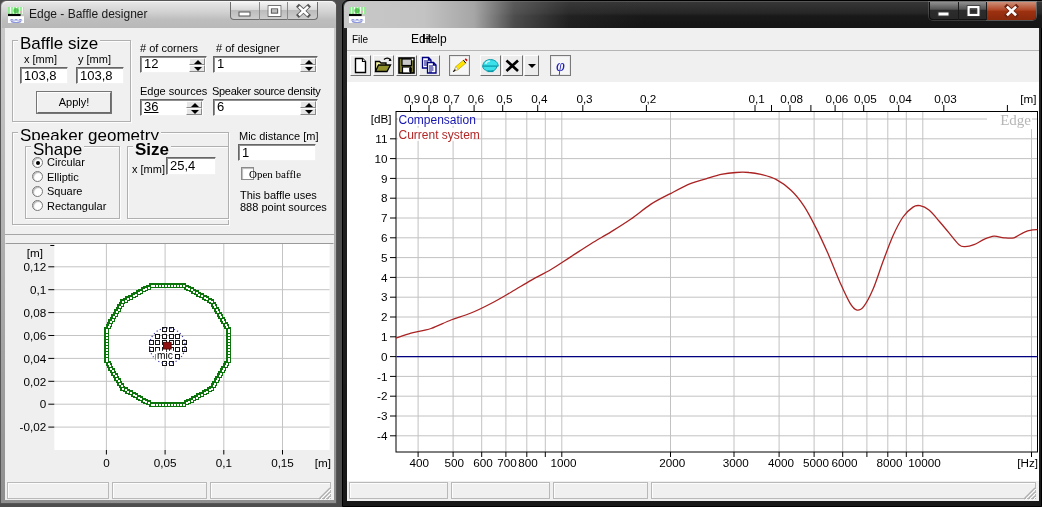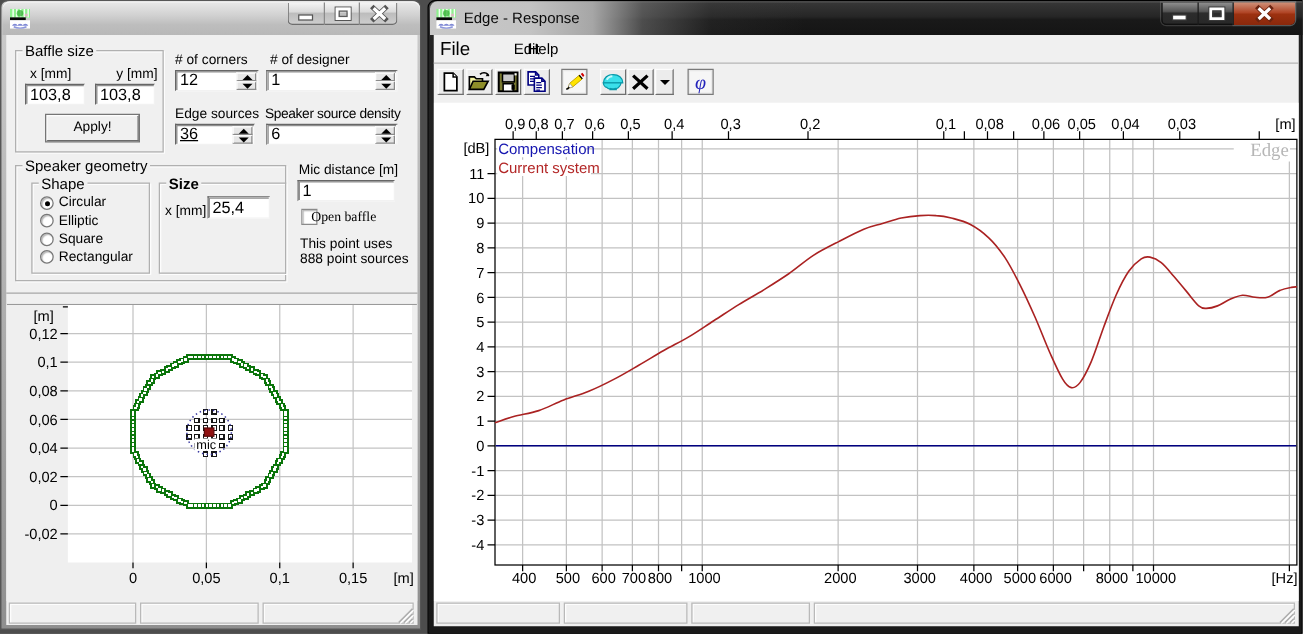--- a/index.html
+++ b/index.html
@@ -2,21 +2,21 @@
 <html><head><meta charset="utf-8"><style>
 * { margin:0; padding:0; box-sizing:border-box; }
 html,body { width:1042px; height:507px; overflow:hidden; background:#4d4d4d;
   font-family:"Liberation Sans",sans-serif; }
 .abs { position:absolute; }
 .lab { position:absolute; font-size:11px; color:#000; white-space:nowrap; }
 .inp { position:absolute; background:#fff; font-size:13px; color:#000;
   border:1px solid #f2f2f2; border-top-color:#666; border-left-color:#666;
   box-shadow:inset 1px 1px 0 #8f8f8f; padding-left:3px; }
 .gb { position:absolute; border:1px solid #b0b0b0; box-shadow:1px 1px 0 #fdfdfd, inset 1px 1px 0 #fdfdfd; }
-.gbl { position:absolute; font-size:12px; background:#f0f0f0; padding:0 2px; white-space:nowrap; }
+.gbl { position:absolute; font-size:17px; background:#f0f0f0; padding:0 2px; white-space:nowrap; }
 .spin { position:absolute; background:#fff; font-size:13px;
   border:1px solid #f2f2f2; border-top-color:#666; border-left-color:#666;
   box-shadow:inset 1px 1px 0 #8f8f8f; padding-left:3px; }
 .sbtn { position:absolute; right:1px; width:16px; height:7px; background:#e6e6e6;
   border:1px solid; border-color:#fdfdfd #8a8a8a #8a8a8a #fdfdfd; }
 .tri-up { position:absolute; left:3.5px; top:1px; width:0; height:0;
   border-left:4px solid transparent; border-right:4px solid transparent; border-bottom:4.5px solid #000; }
 .tri-dn { position:absolute; left:3.5px; top:1px; width:0; height:0;
   border-left:4px solid transparent; border-right:4px solid transparent; border-top:4.5px solid #000; }
 .tbtn { position:absolute; width:21px; height:21px; top:54px; background:#ececec;
@@ -35,41 +35,42 @@
         <path d="M2.5 0v7M5.5 0v7M8.5 0v7M11.5 0v7M14.5 0v7" stroke="#f2fff2" stroke-width="1.2"></path>
         <circle cx="8" cy="3.6" r="2.6" fill="#35b035" opacity="0.75"></circle>
         <circle cx="13" cy="5" r="1.3" fill="#eeaacc" opacity="0.8"></circle>
         <rect x="0" y="6.9" width="12.6" height="2.3" fill="#050505"></rect>
         <rect x="0" y="9.2" width="16" height="6.8" fill="#ffffff"></rect>
         <path d="M1.6 13.6a2.5 2.5 0 0 1 4.6 0z" fill="#7e88d4"></path>
         <path d="M5.8 13.6a2.5 2.5 0 0 1 4.6 0z" fill="#7e88d4"></path>
         <path d="M10 13.6a2.5 2.5 0 0 1 4.6 0z" fill="#7e88d4"></path>
         <path d="M3 14.4c3.4 1.6 6.8 1.6 10.2 0" fill="none" stroke="#8e98dc" stroke-width="1.2"></path>
       </svg></div>
+  <div class="abs" style="left:28px;top:0;height:27px;line-height:27px;font-size:12px;color:#1a1a1a;">Edge - Baffle designer</div>
 
   <div class="cap" style="left:229px;width:88px;border:1px solid #6d6d6d;border-top:none;border-radius:0 0 4px 4px;background:linear-gradient(#f5f5f5,#d9d9d9 45%,#bcbcbc 50%,#cdcdcd);"></div>
   <div class="cap" style="left:229px;"><svg width="29" height="18" viewBox="0 0 29 18">
         <rect x="9" y="10" width="11" height="4" fill="#fff" stroke="#555" stroke-width="1"></rect>
       </svg></div>
   <div class="cap" style="left:258px;border-left:1px solid #8a8a8a;border-right:1px solid #8a8a8a;width:29px;"><svg width="29" height="18" viewBox="0 0 29 18">
         <rect x="8.2" y="3.7" width="12.6" height="10.6" fill="none" stroke="#555" stroke-width="1"></rect>
         <rect x="9.6" y="5.1" width="9.8" height="7.8" fill="none" stroke="#fff" stroke-width="2.2"></rect>
         <rect x="11.4" y="6.9" width="6.2" height="4.2" fill="none" stroke="#555" stroke-width="0.9"></rect>
       </svg></div>
   <div class="cap" style="left:288px;"><svg width="29" height="18" viewBox="0 0 29 18">
         <path d="M9.9 4.6L19.1 13.2M19.1 4.6L9.9 13.2" stroke="#555" stroke-width="4.1" stroke-linecap="square"></path>
         <path d="M9.9 4.6L19.1 13.2M19.1 4.6L9.9 13.2" stroke="#fff" stroke-width="2.6" stroke-linecap="butt"></path>
       </svg></div>
 
   <div class="abs" style="left:4px;top:27px;width:329px;height:472px;background:#f0f0f0;"></div>
 
   <div class="gb" style="left:11px;top:39px;width:119px;height:82px;"></div>
   <div class="gbl" style="left:17px;top:33px;">Baffle size</div>
   <div class="lab" style="left:23px;top:52px;">x [mm]</div>
-  <div class="lab" style="left:77px;top:52px;margin-left:15px;">y [mm]</div>
+  <div class="lab" style="left:77px;top:52px;">y [mm]</div>
   <div class="inp" style="left:19px;top:66px;width:48px;height:17px;line-height:15px;">103,8</div>
   <div class="inp" style="left:75px;top:66px;width:48px;height:17px;line-height:15px;">103,8</div>
   <div class="abs" style="left:36px;top:91px;width:74px;height:21px;background:#f0f0f0;border:1px solid;border-color:#fdfdfd #6a6a6a #6a6a6a #fdfdfd;outline:1px solid #757575;font-size:11px;text-align:center;line-height:19px;">Apply!</div>
 
   <div class="lab" style="left:139px;top:41px;"># of corners</div>
   <div class="lab" style="left:215px;top:41px;"># of designer</div>
   <div class="spin" style="left:139px;top:55px;width:67px;height:17px;line-height:14px;">12
     <span class="sbtn" style="top:1px;">
         <span class="tri-up"></span>
       </span>
@@ -116,21 +117,21 @@
   <div class="lab" style="left:46px;top:184.0px;">Square</div>
   <div class="abs" style="left:31px;top:199.0px;width:11px;height:11px;border-radius:50%;background:#fff;border:1px solid #777;box-shadow:inset 1px 1px 1px #b8b8b8;"></div>
   <div class="lab" style="left:46px;top:198.5px;text-align:center;">Rectangular</div>
   <div class="lab" style="left:131px;top:162px;">x [mm]</div>
   <div class="inp" style="left:165px;top:156px;width:50px;height:18px;line-height:16px;">25,4</div>
 
   <div class="lab" style="left:238px;top:129px;">Mic distance [m]</div>
   <div class="inp" style="left:237px;top:143px;width:78px;height:17px;line-height:15px;">1</div>
   <div class="abs" style="left:240px;top:166px;width:13px;height:13px;background:#fff;border:1px solid #8a8a8a;box-shadow:inset 1px 1px 1px #b8b8b8;"></div>
   <div class="lab" style="left:248px;top:167px;font-family:Liberation Serif, serif;">Open baffle</div>
-  <div class="lab" style="left:239px;top:188px;">This point uses</div>
+  <div class="lab" style="left:239px;top:188px;">This baffle uses</div>
   <div class="lab" style="left:239px;top:200px;text-align:center;">888 point sources</div>
 
   <div class="abs" style="left:4px;top:233px;width:329px;height:1px;background:#a6a6a6;"></div>
   <svg style="position:absolute;left:4px;top:242px" width="329" height="238" viewBox="4 242 329 238">
 <rect x="4" y="242" width="329" height="238" fill="#efefef"></rect>
 <rect x="53.3" y="243.0" width="275.3" height="206.0" fill="#ffffff"></rect>
 <path d="M4.5 242.5H332.5" stroke="#9a9a9a" stroke-width="1" fill="none"></path>
 <path d="M105.4 243.0V449.0 M164.1 243.0V449.0 M222.8 243.0V449.0 M281.5 243.0V449.0 M53.3 265.8H328.6 M53.3 288.7H328.6 M53.3 311.6H328.6 M53.3 334.5H328.6 M53.3 357.4H328.6 M53.3 380.3H328.6 M53.3 403.2H328.6 M53.3 426.1H328.6" stroke="#c4c4c4" stroke-width="1" fill="none"></path>
 <path d="M105.4 449.0V453.5 M164.1 449.0V453.5 M222.8 449.0V453.5 M281.5 449.0V453.5 M47.3 265.8H53.3 M47.3 288.7H53.3 M47.3 311.6H53.3 M47.3 334.5H53.3 M47.3 357.4H53.3 M47.3 380.3H53.3 M47.3 403.2H53.3 M47.3 426.1H53.3 M49.3 244.5H53.3" stroke="#000" stroke-width="1" fill="none"></path>
 <text x="45.2" y="270.0" text-anchor="end" font-size="11.7px" fill="#000" letter-spacing="0" font-family="&quot;Liberation Sans&quot;,sans-serif">0,12</text>
@@ -464,40 +465,39 @@
         <path d="M2.5 0v7M5.5 0v7M8.5 0v7M11.5 0v7M14.5 0v7" stroke="#f2fff2" stroke-width="1.2"></path>
         <circle cx="8" cy="3.6" r="2.6" fill="#35b035" opacity="0.75"></circle>
         <circle cx="13" cy="5" r="1.3" fill="#eeaacc" opacity="0.8"></circle>
         <rect x="0" y="6.9" width="12.6" height="2.3" fill="#050505"></rect>
         <rect x="0" y="9.2" width="16" height="6.8" fill="#ffffff"></rect>
         <path d="M1.6 13.6a2.5 2.5 0 0 1 4.6 0z" fill="#7e88d4"></path>
         <path d="M5.8 13.6a2.5 2.5 0 0 1 4.6 0z" fill="#7e88d4"></path>
         <path d="M10 13.6a2.5 2.5 0 0 1 4.6 0z" fill="#7e88d4"></path>
         <path d="M3 14.4c3.4 1.6 6.8 1.6 10.2 0" fill="none" stroke="#8e98dc" stroke-width="1.2"></path>
       </svg></div>
-  <div class="abs" style="left:28px;top:0;height:27px;line-height:27px;font-size:12px;color:#0a0a0a;">Edge - Response</div>
 
   <div class="cap" style="left:586px;width:107px;border:1px solid #101010;border-top:none;border-radius:0 0 4px 4px;background:linear-gradient(#909090,#555 42%,#2c2c2c 50%,#282828);box-shadow:0 0 0 1px rgba(255,255,255,.15);"></div>
   <div class="cap" style="left:644px;width:49px;border-radius:0 0 4px 0;background:linear-gradient(#cf9078,#b04526 45%,#9c3110 52%,#8a280b);box-shadow:0 0 0 1px rgba(255,255,255,.15);"></div>
   <div class="cap" style="left:586px;"><svg width="29" height="18" viewBox="0 0 29 18">
         <rect x="9" y="10" width="11" height="4" fill="#fff" stroke="#3a3a3a" stroke-width="1"></rect>
       </svg></div>
   <div class="cap" style="left:615px;border-left:1px solid #1a1a1a;border-right:1px solid #1a1a1a;width:29px;"><svg width="29" height="18" viewBox="0 0 29 18">
         <rect x="8.2" y="3.7" width="12.6" height="10.6" fill="none" stroke="#3a3a3a" stroke-width="1"></rect>
         <rect x="9.6" y="5.1" width="9.8" height="7.8" fill="none" stroke="#fff" stroke-width="2.2"></rect>
         <rect x="11.4" y="6.9" width="6.2" height="4.2" fill="none" stroke="#3a3a3a" stroke-width="0.9"></rect>
       </svg></div>
   <div class="cap" style="left:644px;width:49px;"><svg width="49" height="18" viewBox="0 0 49 18">
         <path d="M19.9 4.6L29.1 13.2M29.1 4.6L19.9 13.2" stroke="#6b2410" stroke-width="4.1" stroke-linecap="square"></path>
         <path d="M19.9 4.6L29.1 13.2M29.1 4.6L19.9 13.2" stroke="#fff" stroke-width="2.6" stroke-linecap="butt"></path>
       </svg></div>
 
   <div class="abs" style="left:4px;top:27px;width:692px;height:473px;background:#f0f0f0;"></div>
 
-  <div class="abs" style="left:9px;top:28px;height:21px;line-height:21px;font-size:15px;">File</div>
+  <div class="abs" style="left:9px;top:28px;height:21px;line-height:21px;font-size:10px;">File</div>
   <div class="abs" style="left:44px;top:28px;height:21px;line-height:21px;font-size:12px;margin-left:24px;">Edit</div>
   <div class="abs" style="left:79px;top:28px;height:21px;line-height:21px;font-size:12px;">Help</div>
   <div class="abs" style="left:4px;top:49px;width:692px;height:1px;background:#b5b5b5;"></div>
 
   <div class="tbtn" style="left:7px;">
       <svg width="21" height="21" viewBox="0 0 21 21">
         <path d="M5.5 3.5h7l3 3v11h-10z" fill="#fff" stroke="#000" stroke-width="1.4"></path>
         <path d="M12.5 3.5v3h3" fill="#fff" stroke="#000" stroke-width="1.2"></path>
       </svg>
     </div>

